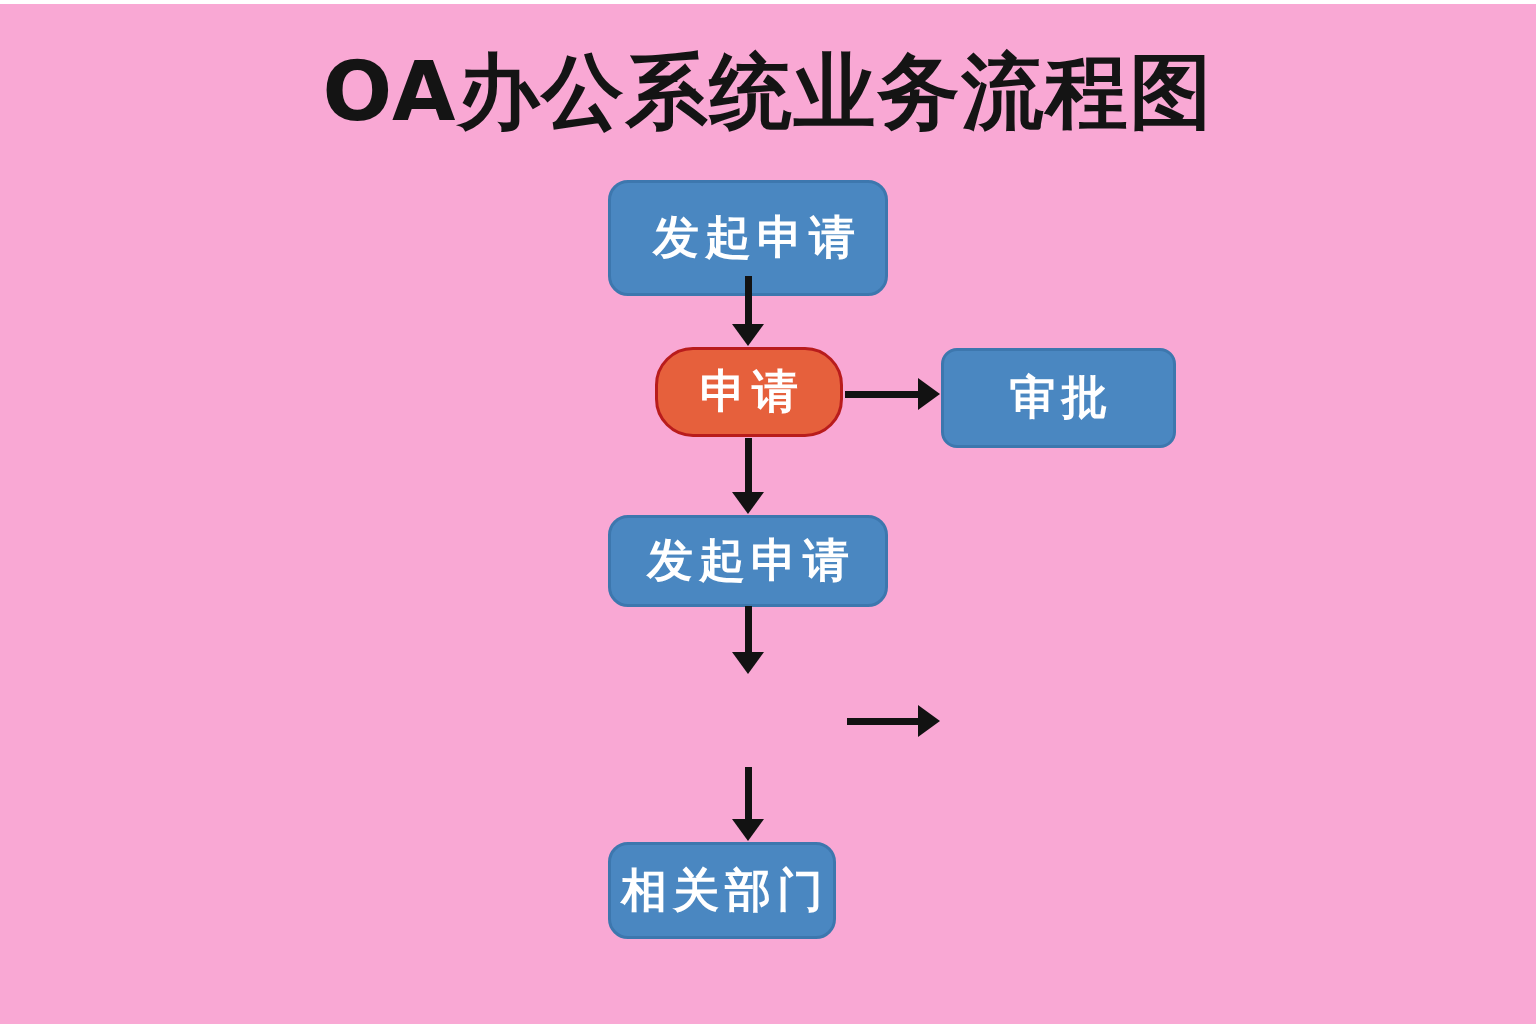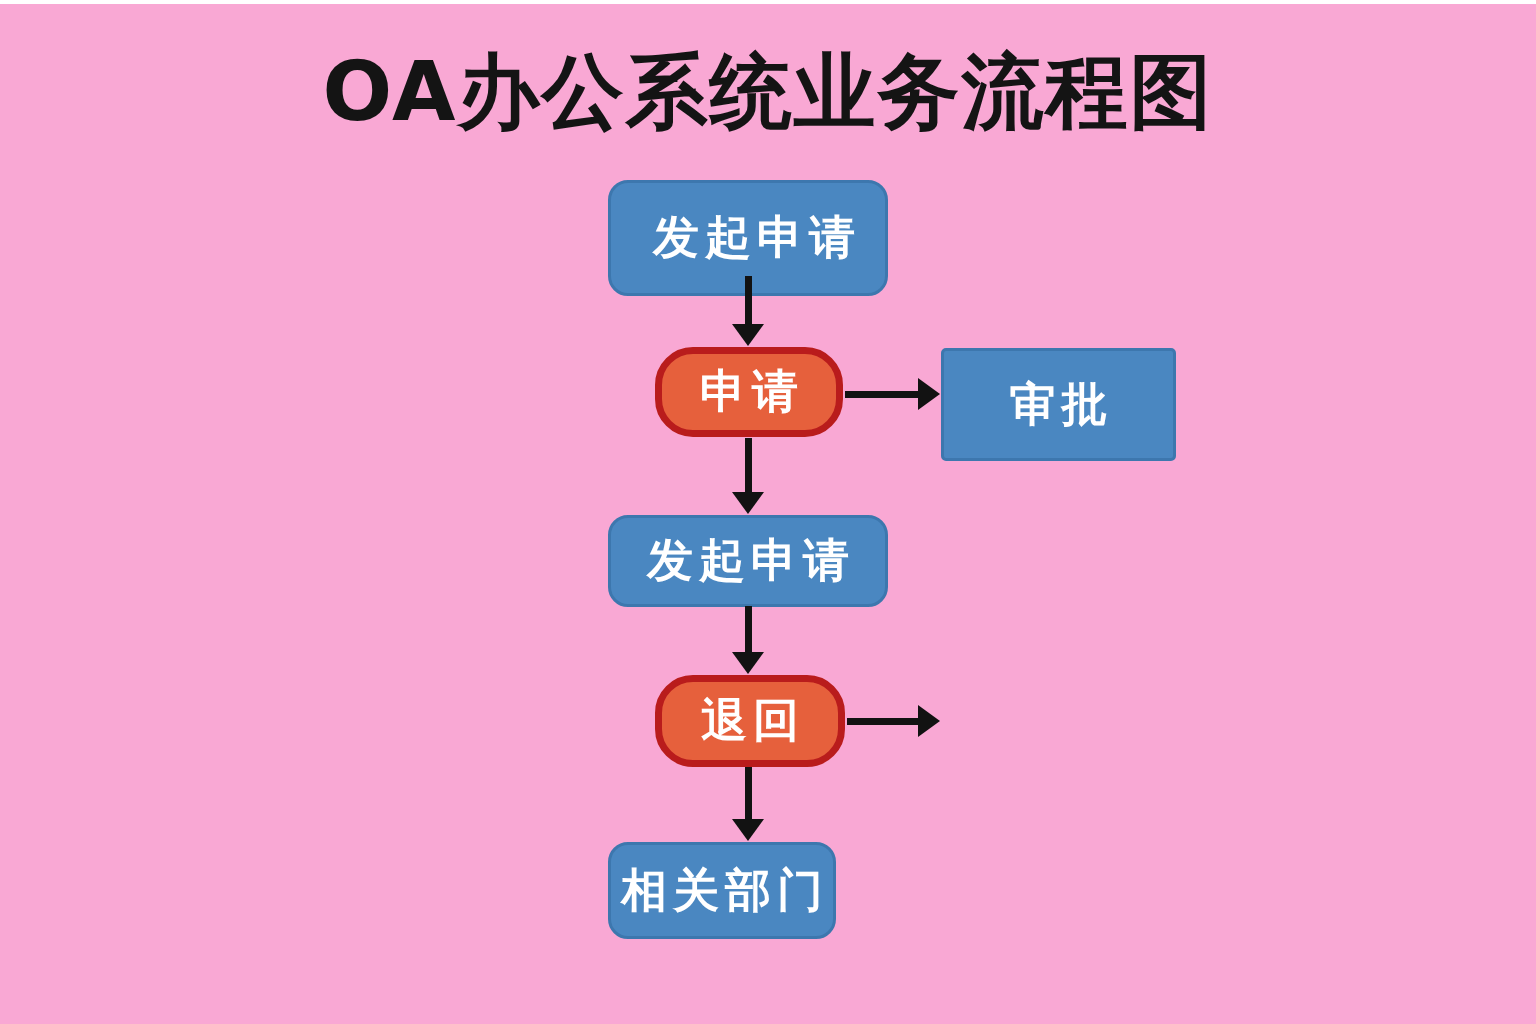--- a/index.html
+++ b/index.html
@@ -41,21 +41,21 @@
     text-indent: 6px;
     white-space: nowrap;
   }
   .node.blue {
     background: #4A87C1;
     border: 3px solid #3D77AE;
     border-radius: 20px;
   }
   .node.orange {
     background: #E6603C;
-    border: 7px solid #b91c1c;
+    border: 3px solid #b91c1c;
     border-radius: 38px;
   }
   
   .varrow {
     position: absolute;
     width: 32px;
     display: flex;
     flex-direction: column;
     align-items: center;
   }
@@ -96,25 +96,24 @@
 <body>
 
 <div class="canvas">
 
   <h1 class="title">OA办公系统业务流程图</h1>
 
   <div class="node blue" style="left:608px; top:176px; width:280px; height:116px;padding-left:12px;">发起申请</div>
 
   <div class="node orange" style="left:655px; top:343px; width:188px; height:90px;">申请</div>
 
-  <div class="node blue" style="left:941px; top:344px; width:235px; height:113px; border-radius:5px;">审批</div>
+  <div class="node blue" style="left:941px; top:344px; width:235px; height:100px; border-radius:16px;">审批</div>
 
   <div class="node blue" style="left:608px; top:511px; width:280px; height:92px;">发起申请</div>
 
-  <div class="node orange" style="left:655px; top:671px; width:190px; height:92px;">退回</div>
 
 
   <div class="node blue" style="left:608px; top:838px; width:228px; height:97px;">相关部门</div>
 
   <div class="varrow" style="left:732px; top:272px; height:70px;">
     <div class="shaft"></div>
     <div class="head"></div>
   </div>
 
   <div class="varrow" style="left:732px; top:434px; height:76px;">

